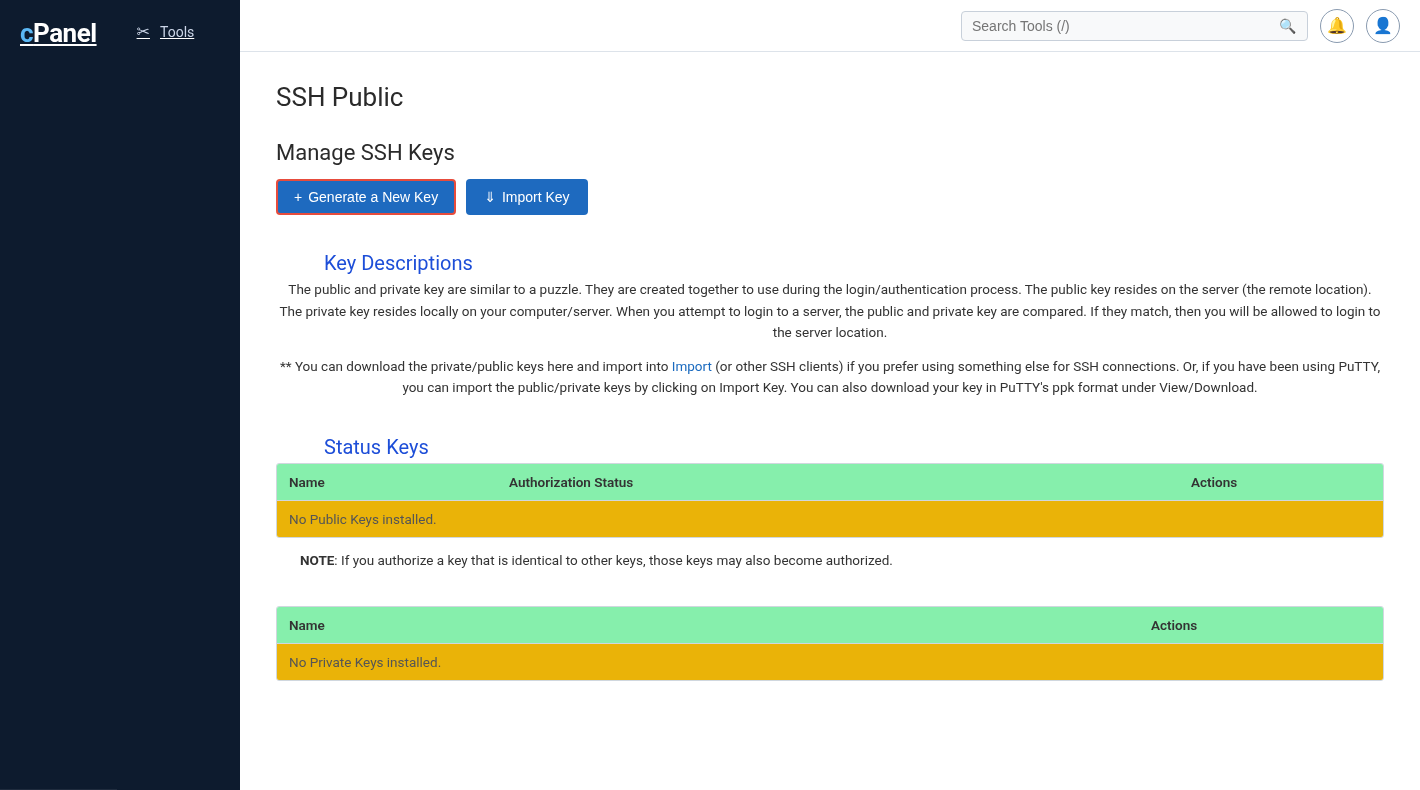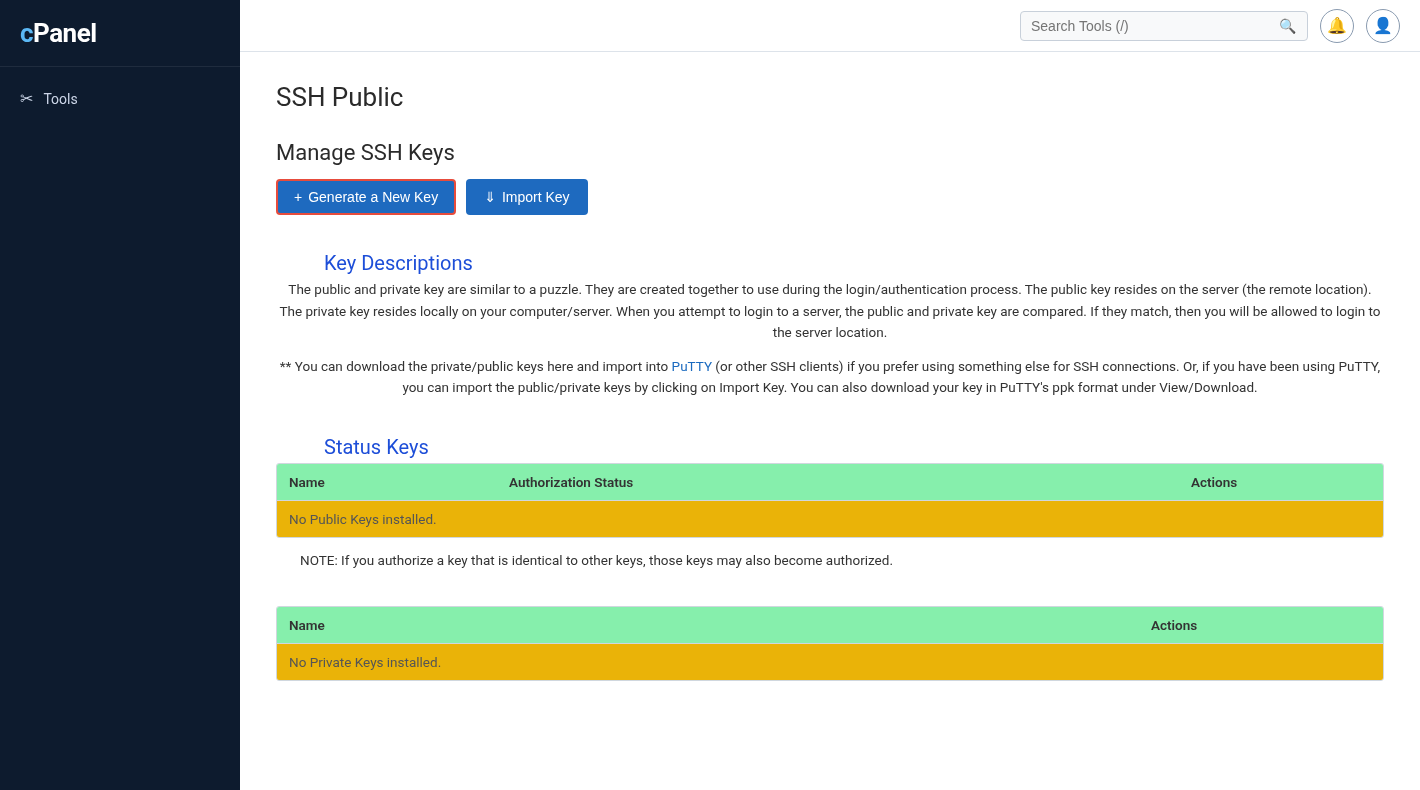--- a/index.html
+++ b/index.html
@@ -5,22 +5,23 @@
     * { box-sizing: border-box; margin: 0; padding: 0; }
     body { font-family: -apple-system, BlinkMacSystemFont, 'Segoe UI', Roboto, sans-serif; font-size: 14px; color: #333; display: flex; height: 790px; overflow: hidden; }
 
     
     .sidebar {
       width: 240px;
       background-color: #0d1b2e;
       color: #fff;
       flex-shrink: 0;
       display: flex;
-      flex-direction: column;
+      flex-direction: row;
       padding-top: 0;
+      text-decoration: underline;
     }
     .sidebar-logo {
       padding: 18px 20px;
       border-bottom: 1px solid rgba(255,255,255,0.08);
     }
     .cpanel-logo {
       font-size: 26px;
       font-weight: 700;
       color: #fff;
       letter-spacing: -0.5px;
@@ -59,21 +60,21 @@
       flex-shrink: 0;
     }
     .search-wrapper {
       display: flex;
       align-items: center;
       border: 1px solid #c8d0da;
       border-radius: 4px;
       background: #f8f9fa;
       padding: 0 10px;
       gap: 6px;
-      width: 288px;
+      width: 347px;
     }
     .search-wrapper input {
       border: none;
       background: transparent;
       outline: none;
       font-size: 14px;
       color: #555;
       width: 100%;
       padding: 6px 0;
     }
@@ -193,21 +194,21 @@
       padding: 10px 12px;
       background: #eab308;
       font-size: 13.5px;
       color: #555;
     }
     .note-text {
       font-size: 13.5px;
       color: #333;
       line-height: 1.5;
     }
-    .note-text strong { font-weight: 400; padding-left: 24px; }
+    .note-text strong { font-weight: 700; padding-left: 24px; }
 
     .keys-section-gap {
       margin-top: 20px;
     }
   </style>
 </head>
 <body>
 
 <div class="sidebar">
   <div class="sidebar-logo">
@@ -254,21 +255,21 @@
           <span>⇓</span>
           <span>Import Key</span>
         </button>
       </div>
     </div>
 
     <div class="section-block">
       <h2 class="subsection-title">Key Descriptions</h2>
       <p class="description-block">The public and private key are similar to a puzzle. They are created together to use during the login/authentication process. The public key resides on the server (the remote location). The private key resides locally on your computer/server. When you attempt to login to a server, the public and private key are compared. If they match, then you will be allowed to login to the server location.</p>
       <p class="description-block">
-        <span>** You can download the private/public keys here and import into </span><a href="#">PuTTY</a><span> (or other SSH clients) if you prefer using something else for SSH connections. Or, if you have been using PuTTY, you can import the public/private keys by clicking on Import Key. You can also download your key in PuTTY's ppk format under View/Download.</span>
+        <span>** You can download the private/public keys here and import into </span><a href="#">Import</a><span> (or other SSH clients) if you prefer using something else for SSH connections. Or, if you have been using PuTTY, you can import the public/private keys by clicking on Import Key. You can also download your key in PuTTY's ppk format under View/Download.</span>
       </p>
     </div>
 
     <div class="section-block keys-section-gap">
       <h2 class="subsection-title">Status Keys</h2>
       <div class="table-wrapper">
         <div class="table-header public-keys-header">
           <span class="table-header-cell">Name</span>
           <span class="table-header-cell">Authorization Status</span>
           <span class="table-header-cell">Actions</span>

